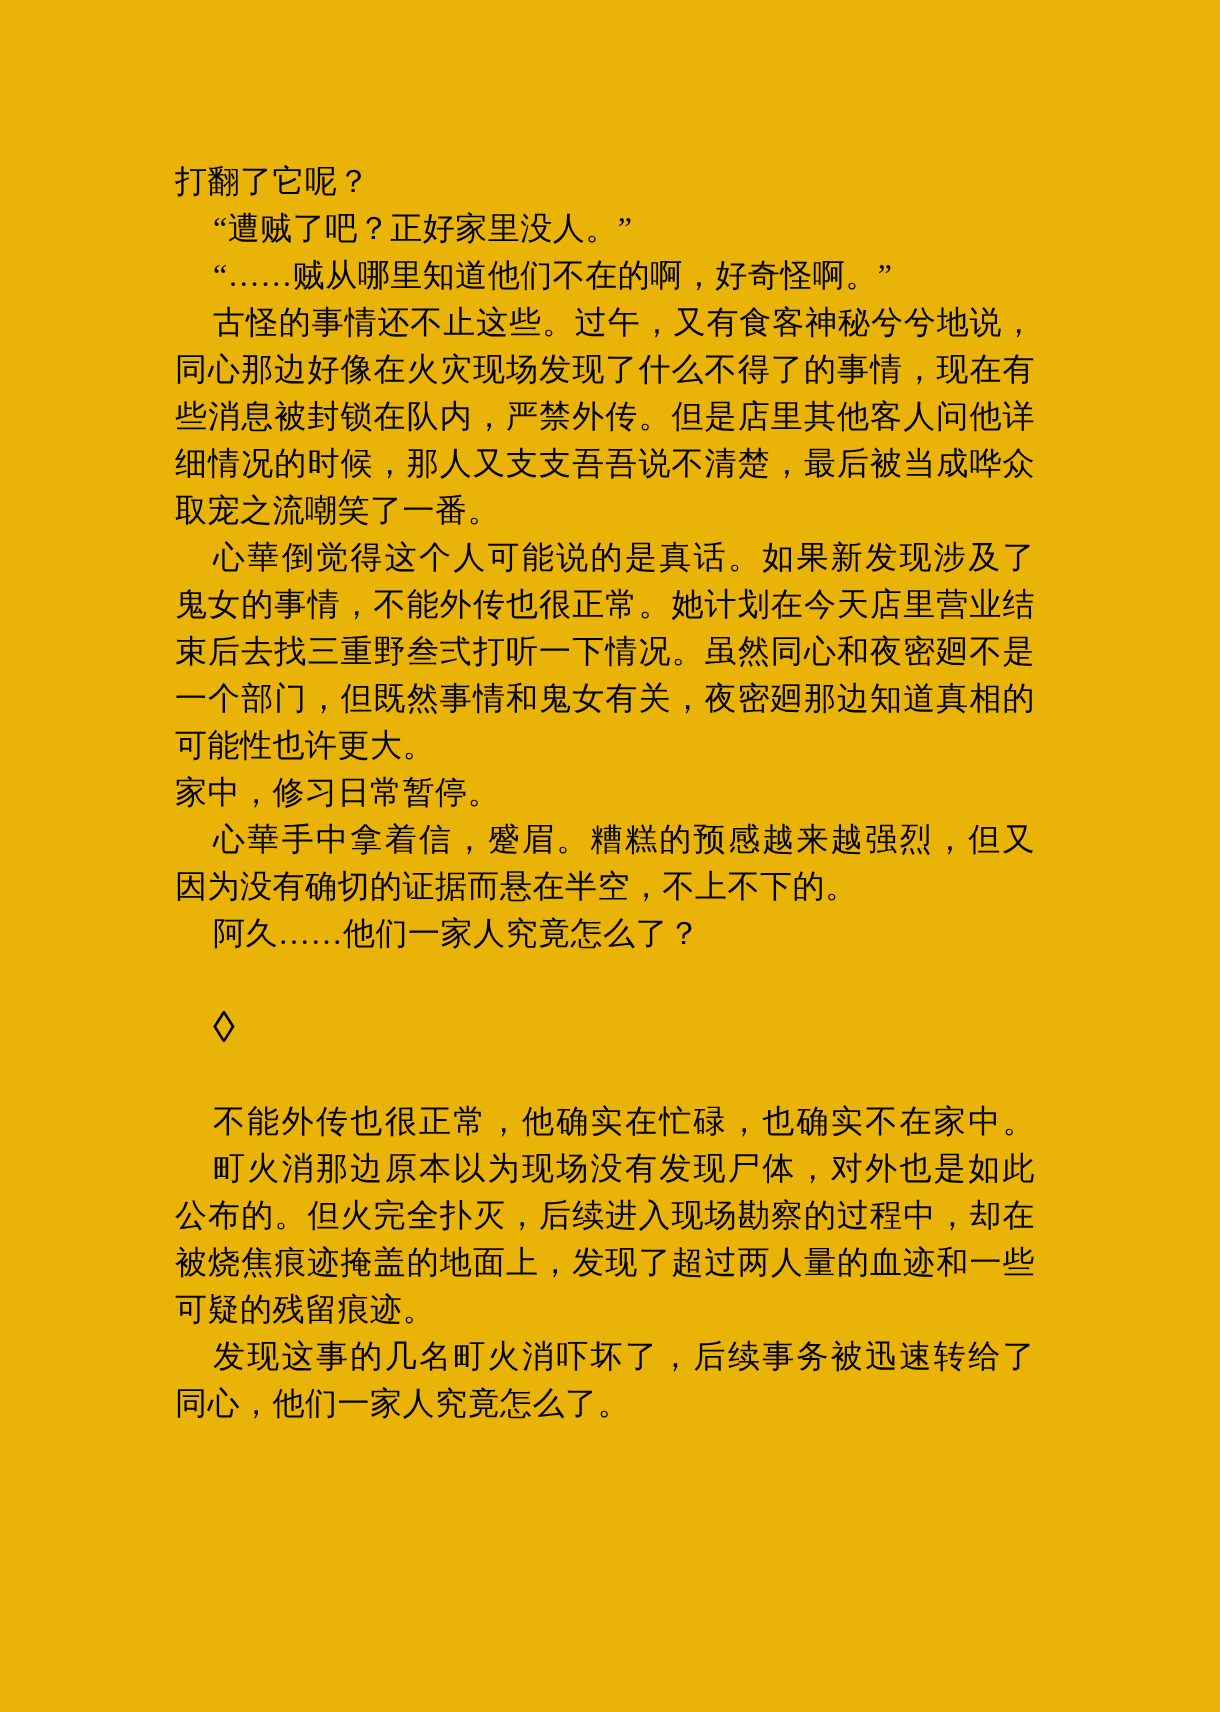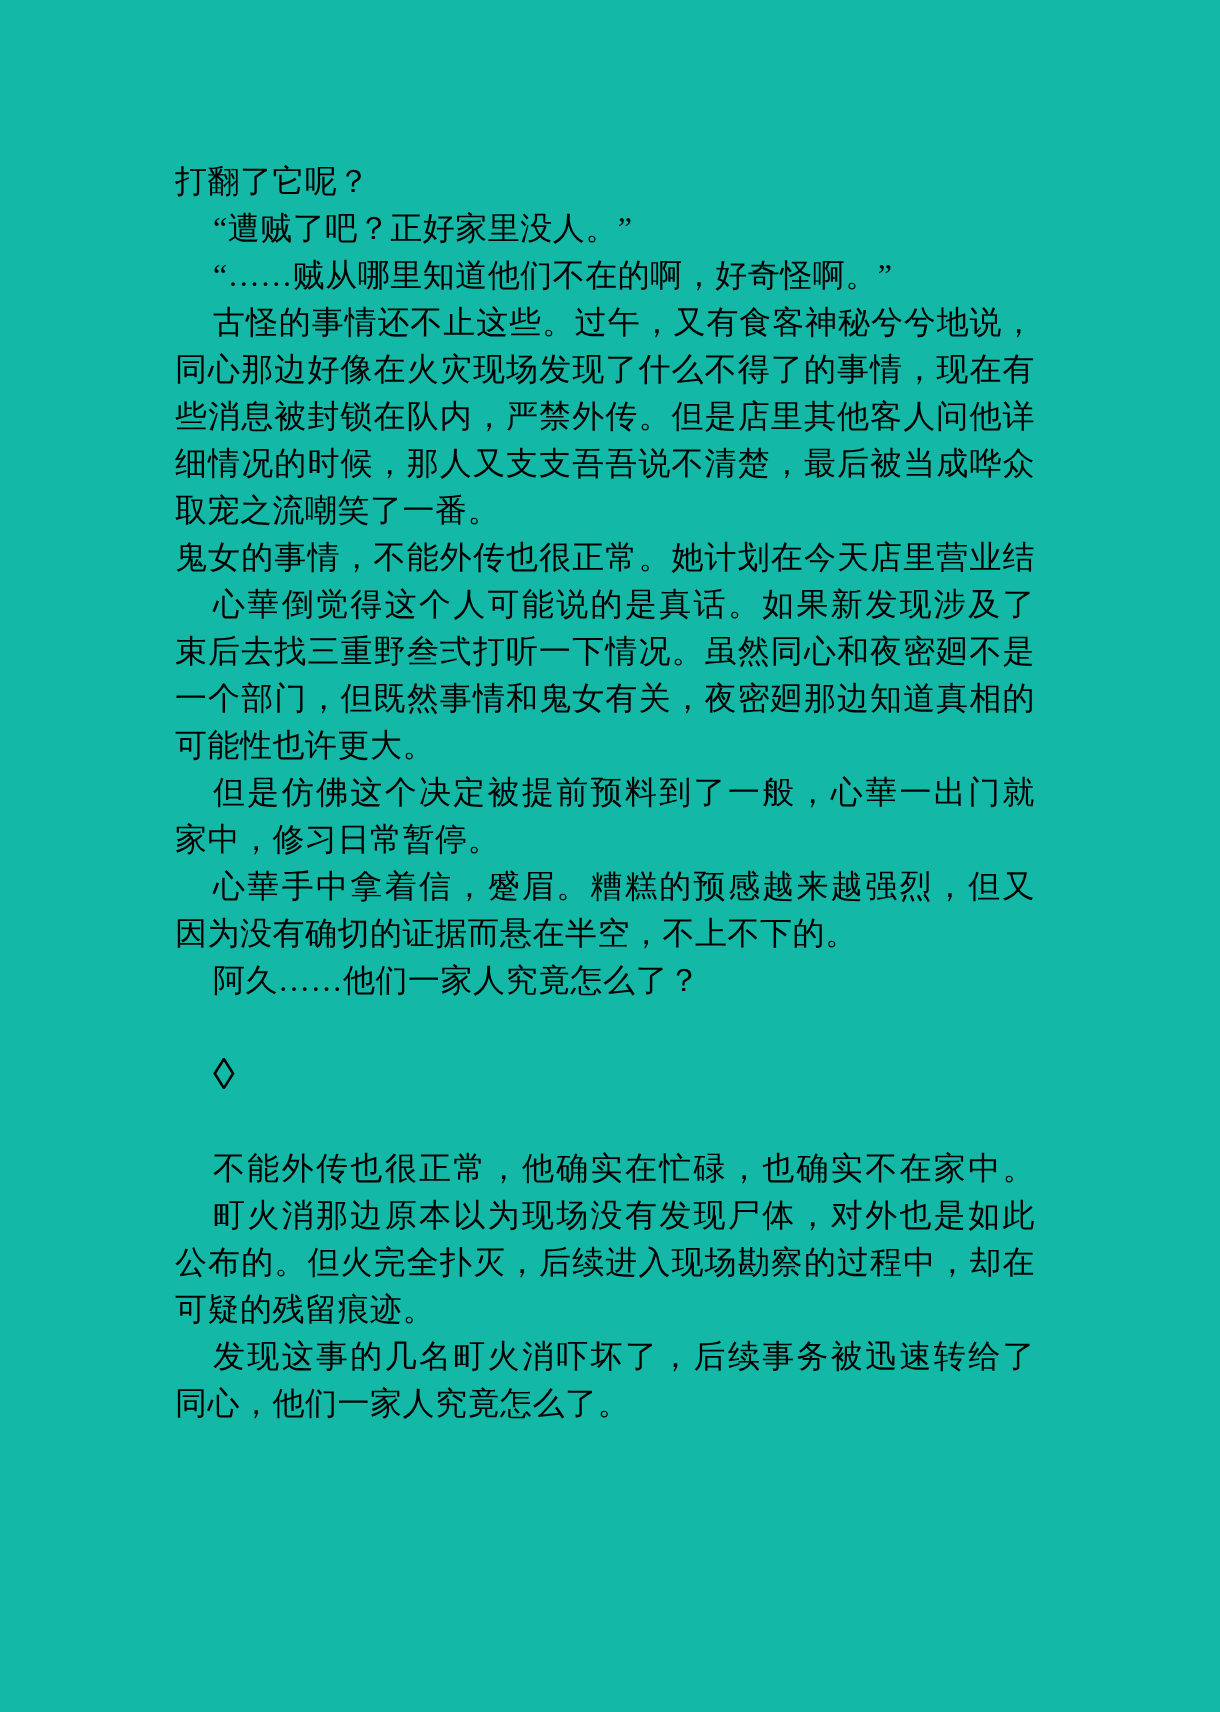--- a/index.html
+++ b/index.html
@@ -33,43 +33,43 @@
   }
   .line.blank{ height:47px; }
   .line.divider{
     font-size:44px;
     line-height:47px;
   }
 </style>
 </head>
 <body style="background: rgb(255, 255, 255);">
 
-<div class="page" style="background: #14b8a6; color: rgb(0, 0, 0);">
+<div class="page" style="background: #eab308; color: rgb(0, 0, 0);">
   <div class="text-block">
       <div class="line text">打翻了它呢？</div>
       <div class="line text indent">“遭贼了吧？正好家里没人。”</div>
       <div class="line text indent">“……贼从哪里知道他们不在的啊，好奇怪啊。”</div>
       <div class="line text indent full">古怪的事情还不止这些。过午，又有食客神秘兮兮地说，</div>
       <div class="line text full">同心那边好像在火灾现场发现了什么不得了的事情，现在有</div>
       <div class="line text full">些消息被封锁在队内，严禁外传。但是店里其他客人问他详</div>
       <div class="line text full">细情况的时候，那人又支支吾吾说不清楚，最后被当成哗众</div>
       <div class="line text">取宠之流嘲笑了一番。</div>
+      <div class="line text indent full">心華倒觉得这个人可能说的是真话。如果新发现涉及了</div>
       <div class="line text full">鬼女的事情，不能外传也很正常。她计划在今天店里营业结</div>
-      <div class="line text indent full">心華倒觉得这个人可能说的是真话。如果新发现涉及了</div>
       <div class="line text full">束后去找三重野叁弍打听一下情况。虽然同心和夜密廻不是</div>
       <div class="line text full">一个部门，但既然事情和鬼女有关，夜密廻那边知道真相的</div>
       <div class="line text">可能性也许更大。</div>
-      <div class="line text indent full">但是仿佛这个决定被提前预料到了一般，心華一出门就</div>
       <div class="line text">家中，修习日常暂停。</div>
       <div class="line text indent full">心華手中拿着信，蹙眉。糟糕的预感越来越强烈，但又</div>
       <div class="line text">因为没有确切的证据而悬在半空，不上不下的。</div>
       <div class="line text indent">阿久……他们一家人究竟怎么了？</div>
       <div class="line blank"></div>
       <div class="line divider indent">◊</div>
       <div class="line blank"></div>
       <div class="line text indent full">不能外传也很正常，他确实在忙碌，也确实不在家中。</div>
       <div class="line text indent full">町火消那边原本以为现场没有发现尸体，对外也是如此</div>
       <div class="line text full">公布的。但火完全扑灭，后续进入现场勘察的过程中，却在</div>
+      <div class="line text full">被烧焦痕迹掩盖的地面上，发现了超过两人量的血迹和一些</div>
       <div class="line text">可疑的残留痕迹。</div>
       <div class="line text indent full">发现这事的几名町火消吓坏了，后续事务被迅速转给了</div>
       <div class="line text">同心，他们一家人究竟怎么了。</div>
     </div>
 </div>
 
 </body></html>

